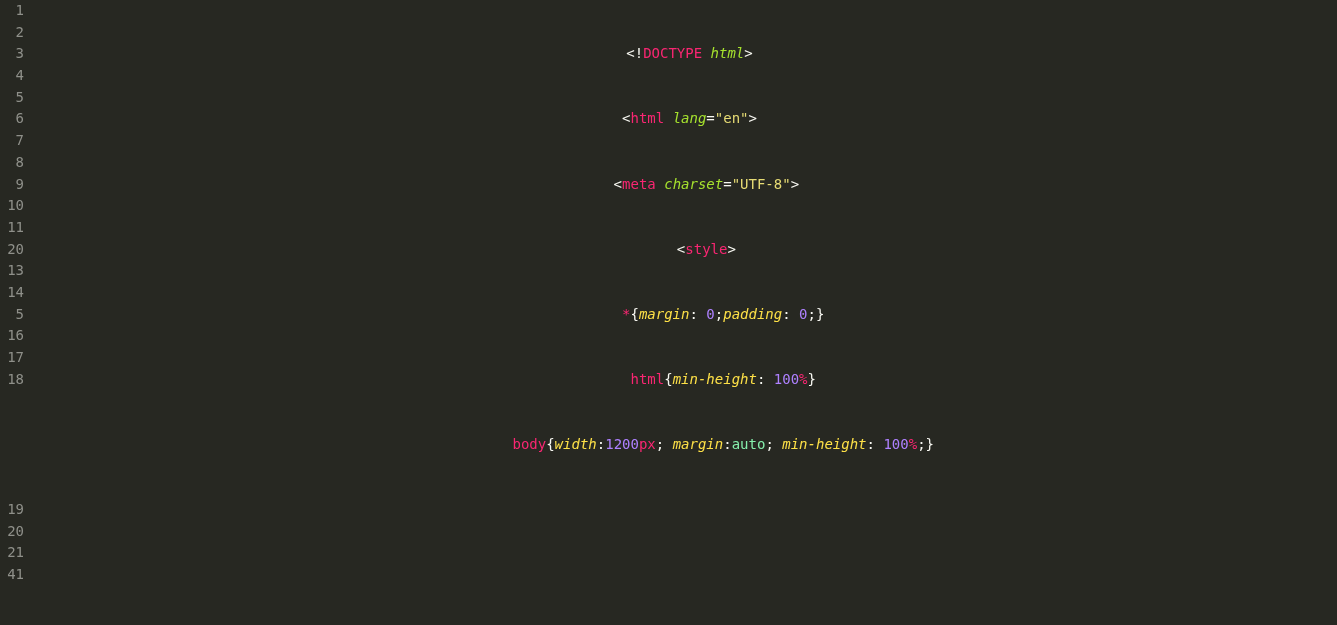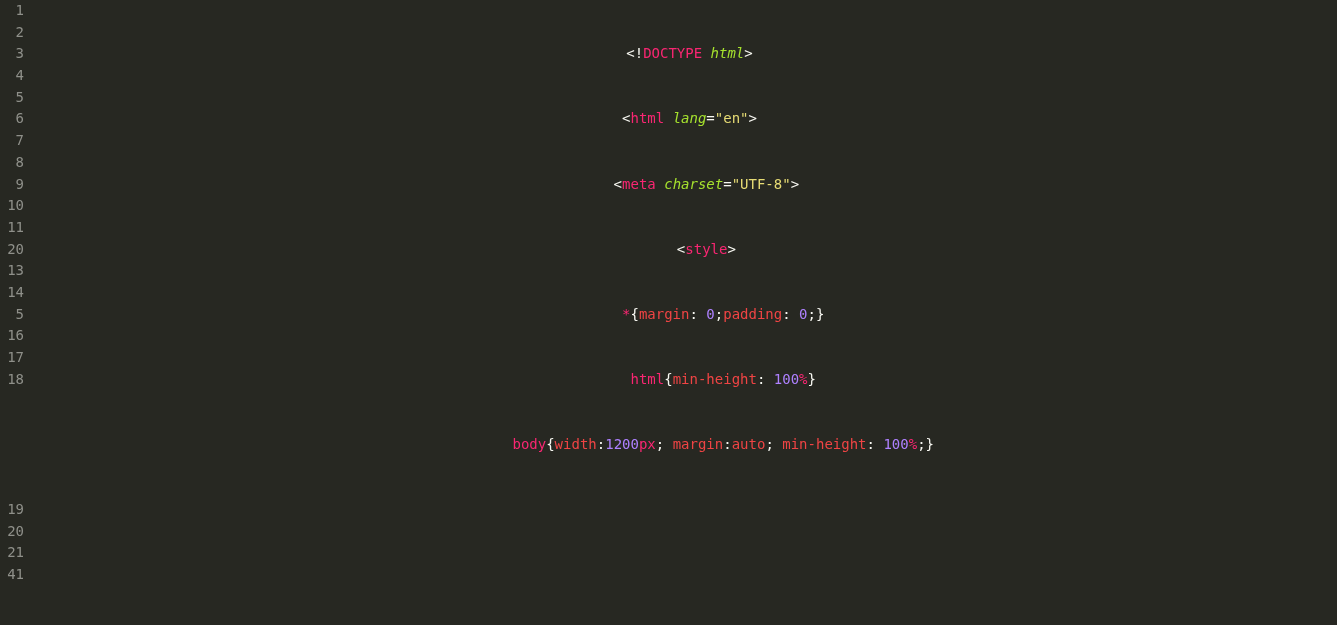--- a/index.html
+++ b/index.html
@@ -40,24 +40,24 @@
   .codeline {
     height: 21.7px;
   }
   
   .tag    { color: #f92672; }   
   .punct  { color: #f8f8f2; }   
   .attr   { color: #a6e22e; font-style: italic; }
   .str    { color: #e6db74; }
   .txt    { color: #f8f8f2; }
   .sel    { color: #f92672; }   
-  .prop   { color: #ef4444; }
+  .prop   { color: #fde047; font-style: italic; }
   .num    { color: #ae81ff; }
   .unit   { color: #f92672; }
-  .val    { color: #ef4444; }
+  .val    { color: #86efac; }
 </style>
 </head>
 <body>
 
 <div class="editor">
   <div class="gutter">
     <div class="ln">1</div>
     <div class="ln">2</div>
     <div class="ln">3</div>
     <div class="ln">4</div>

